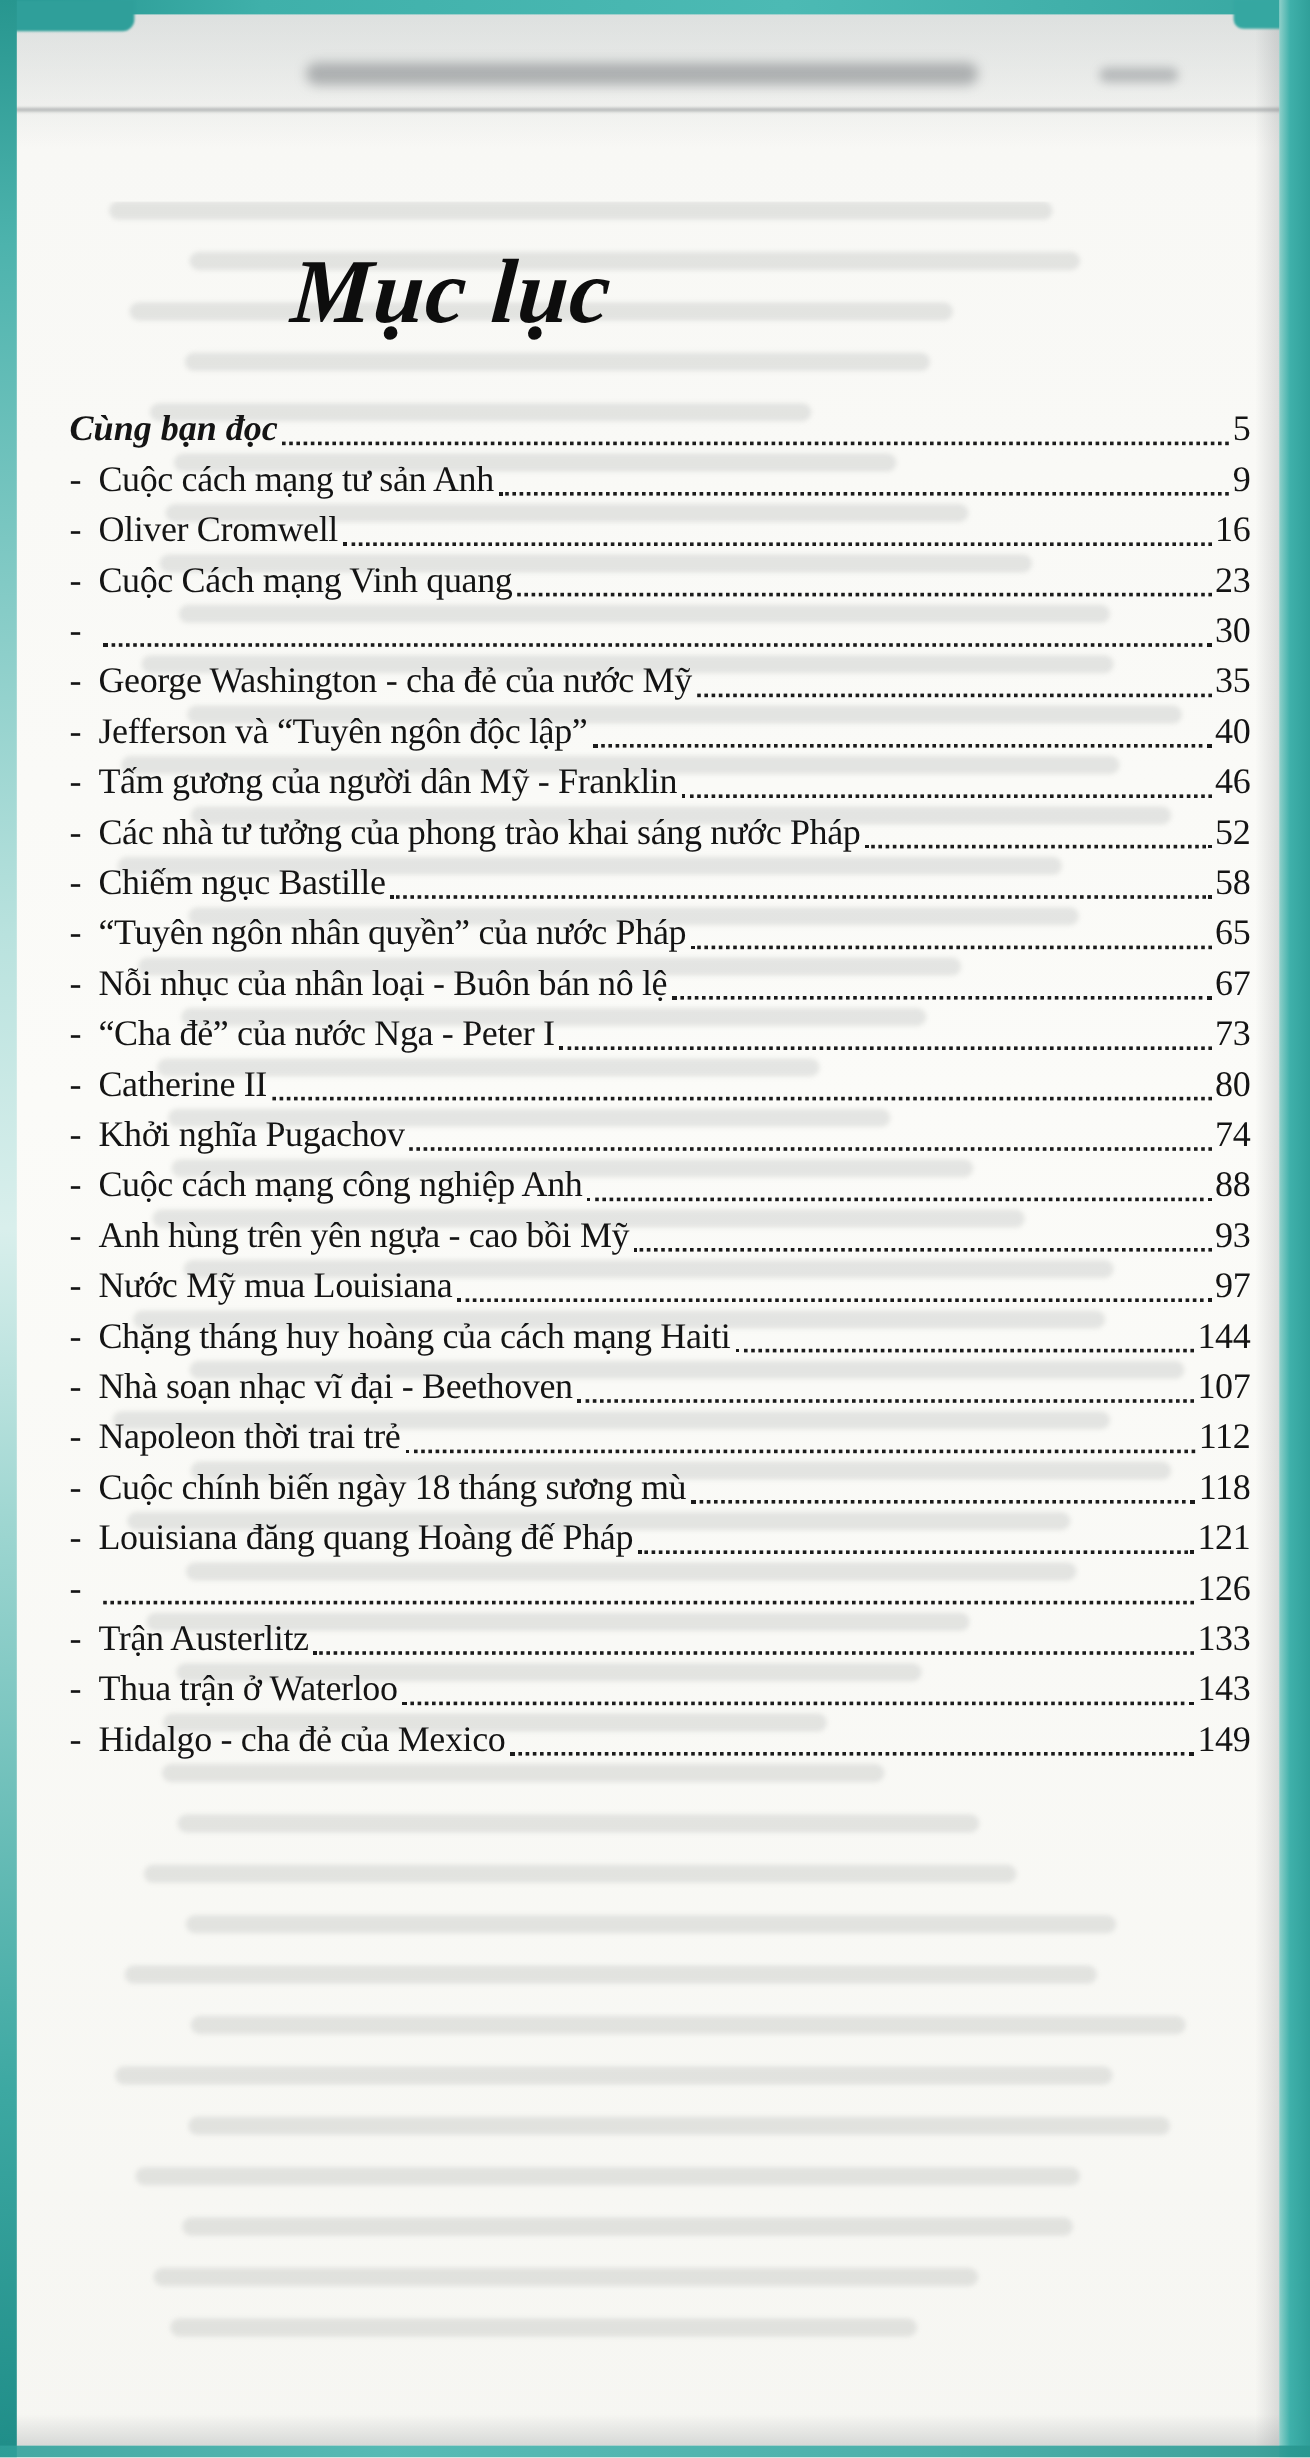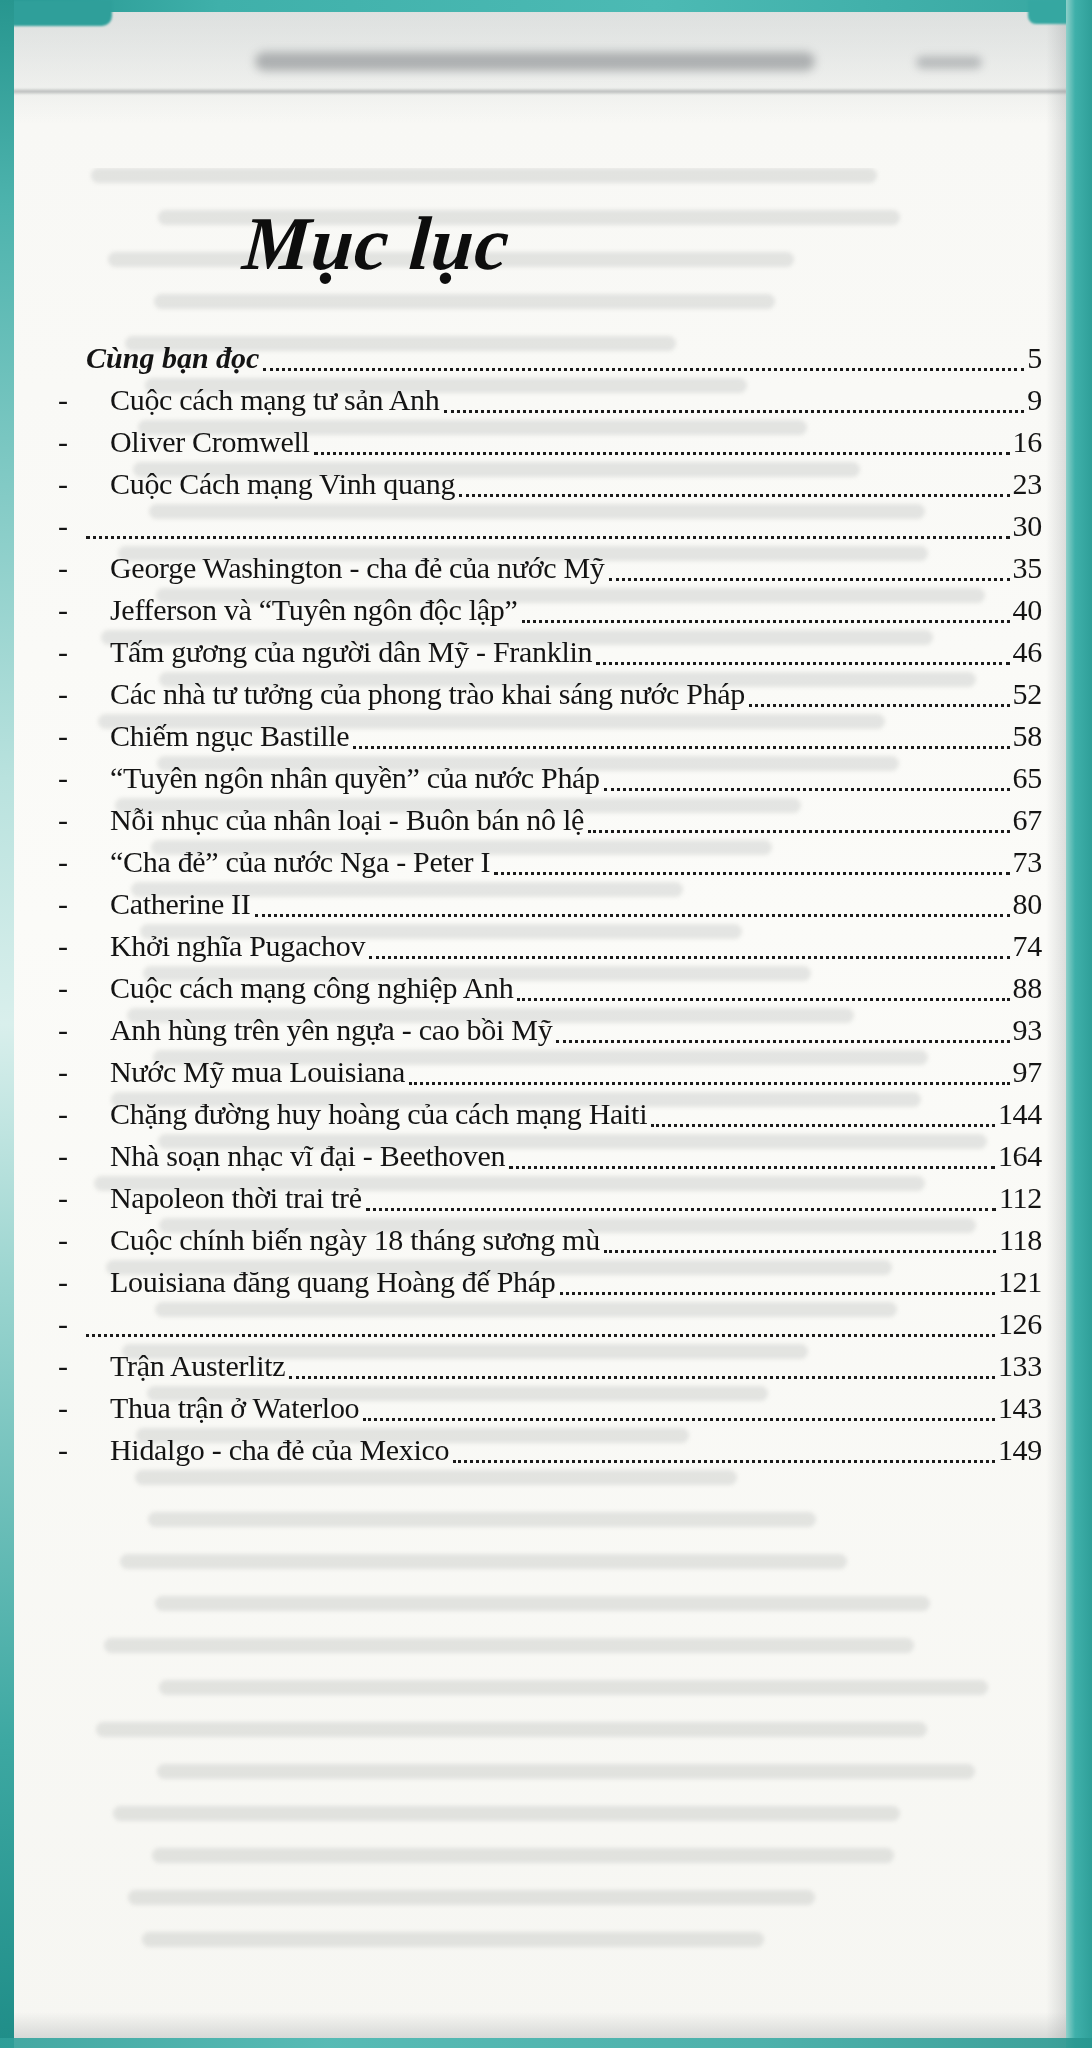--- a/index.html
+++ b/index.html
@@ -70,21 +70,21 @@
     width:-moz-fit-content; width:fit-content;
     white-space:nowrap;
   }
   .toc { margin-top:56px; }
   .row {
     display:flex; align-items:baseline;
     height:42px; line-height:42px;
     font-size:30px; color:#141414; letter-spacing:-0.3px;
   }
   .dash { flex:0 0 auto; width:24px; }
-  .label { flex:0 1 auto; white-space:nowrap;margin-left:28px; }
+  .label { flex:0 1 auto; white-space:nowrap; }
   .leader { flex:1 1 auto; align-self:flex-end; min-width:24px;
     margin:0 3px 8px 4px; border-bottom:3px dotted #1b1b1b; }
   .pageno { flex:0 0 auto; }
   .row.intro .label { font-style:italic; font-weight:bold; letter-spacing:0; }
 </style>
 </head>
 <body>
 
 <div class="page">
 
@@ -245,29 +245,29 @@
       <span class="pageno">93</span>
     </div>
         <div class="row">
       <span class="dash">-</span>
       <span class="label">Nước Mỹ mua Louisiana</span>
       <span class="leader"></span>
       <span class="pageno">97</span>
     </div>
         <div class="row">
       <span class="dash">-</span>
-      <span class="label">Chặng đường huy hoàng của cách mạng Haiti</span>
+      <span class="label">Chặng tháng huy hoàng của cách mạng Haiti</span>
       <span class="leader"></span>
       <span class="pageno">144</span>
     </div>
         <div class="row">
       <span class="dash">-</span>
       <span class="label">Nhà soạn nhạc vĩ đại - Beethoven</span>
       <span class="leader"></span>
-      <span class="pageno">164</span>
+      <span class="pageno">107</span>
     </div>
         <div class="row">
       <span class="dash">-</span>
       <span class="label">Napoleon thời trai trẻ</span>
       <span class="leader"></span>
       <span class="pageno">112</span>
     </div>
         <div class="row">
       <span class="dash">-</span>
       <span class="label">Cuộc chính biến ngày 18 tháng sương mù</span>

